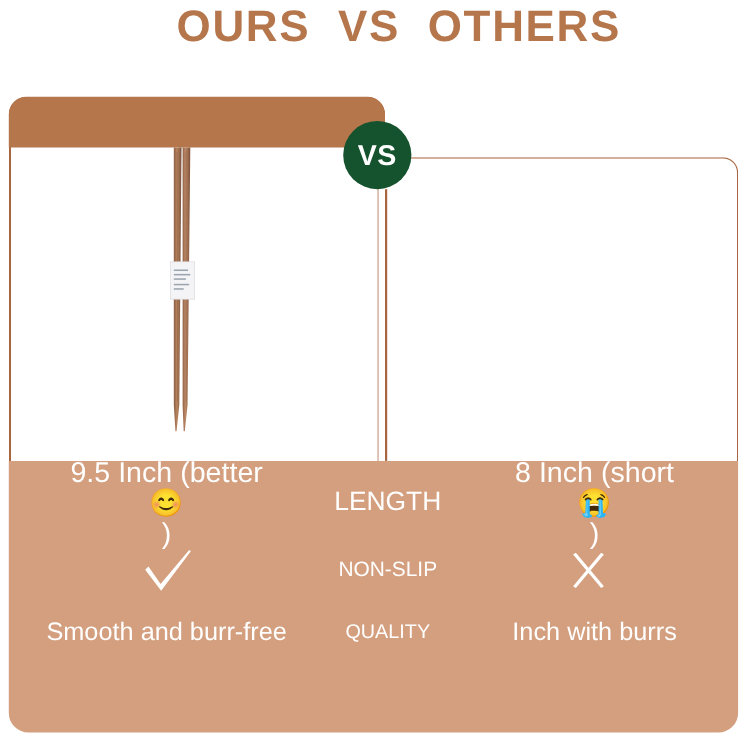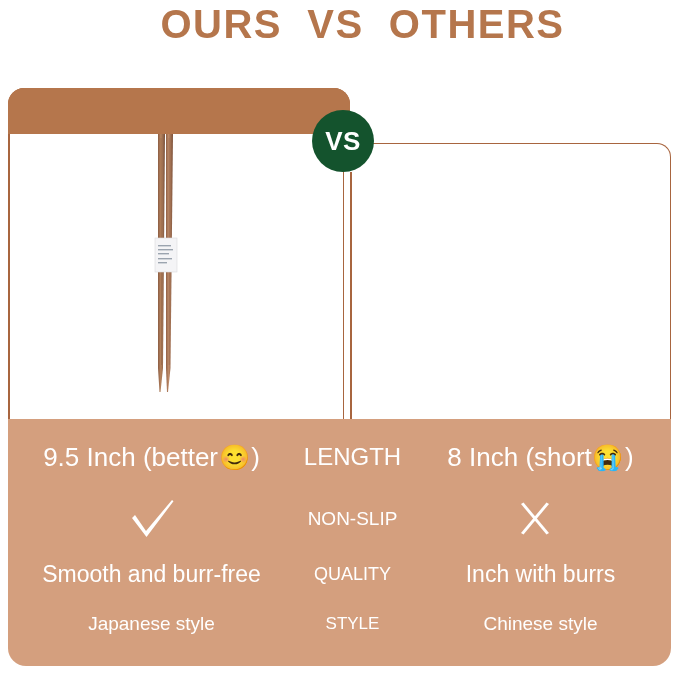--- a/index.html
+++ b/index.html
@@ -152,21 +152,21 @@
     color: #ffffff;
     display: flex;
     align-items: center;
     justify-content: center;
     white-space: pre;
   }
 
   
   #row-length { top: 16px; height: 44px; }
   #row-length .ccell-left,
-  #row-length .ccell-right { font-size: 26px; }
+  #row-length .ccell-right { font-size: 26px; flex-direction: column; }
   #row-length .ccell-mid { font-size: 24px; }
 
   #row-nonslip { top: 76px; height: 48px; }
   #row-nonslip .ccell-mid { font-size: 19px; }
 
   #row-quality { top: 136px; height: 38px; }
   #row-quality .ccell-left,
   #row-quality .ccell-right { font-size: 23px; }
   #row-quality .ccell-mid { font-size: 18px; }
 
@@ -284,20 +284,15 @@
         </span>
       </div>
     </div>
 
     <div class="crow" id="row-quality">
       <div class="ccell-left">Smooth and burr-free</div>
       <div class="ccell-mid">QUALITY</div>
       <div class="ccell-right">Inch with burrs</div>
     </div>
 
-    <div class="crow" id="row-style">
-      <div class="ccell-left">Japanese style</div>
-      <div class="ccell-mid">STYLE</div>
-      <div class="ccell-right">Chinese style</div>
-    </div>
 
   </div>
 </div>
 
 </body></html>

